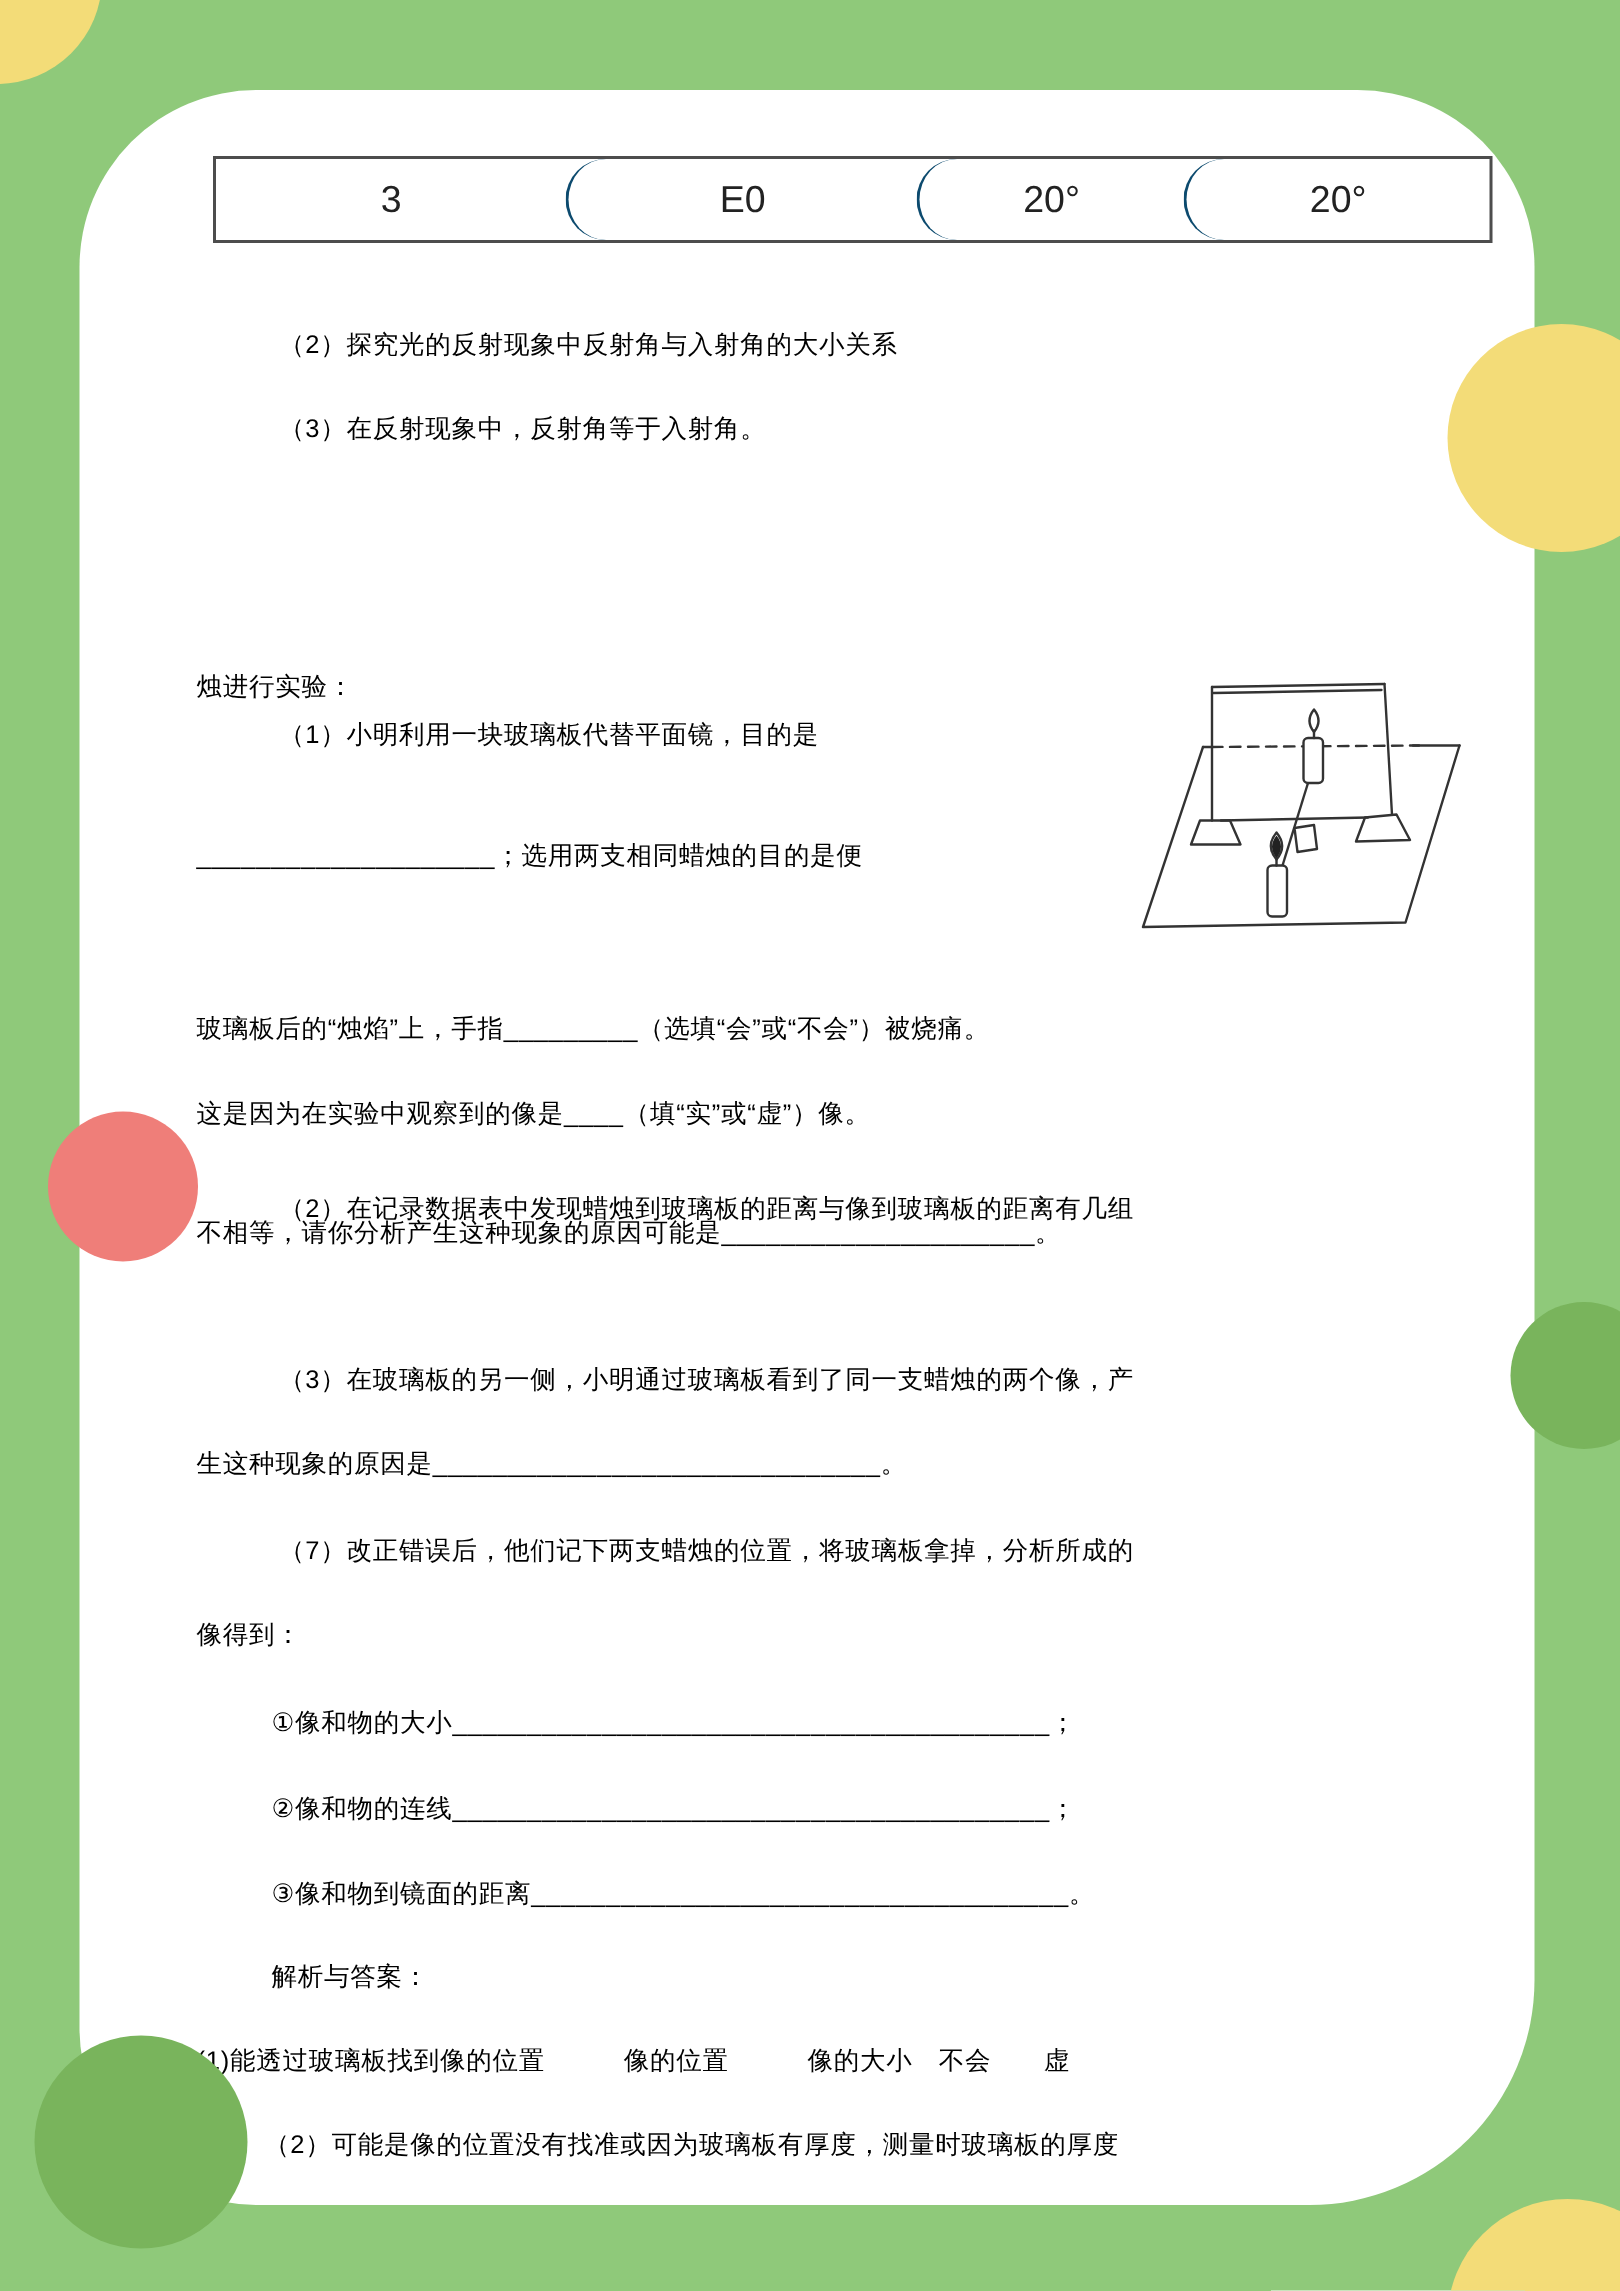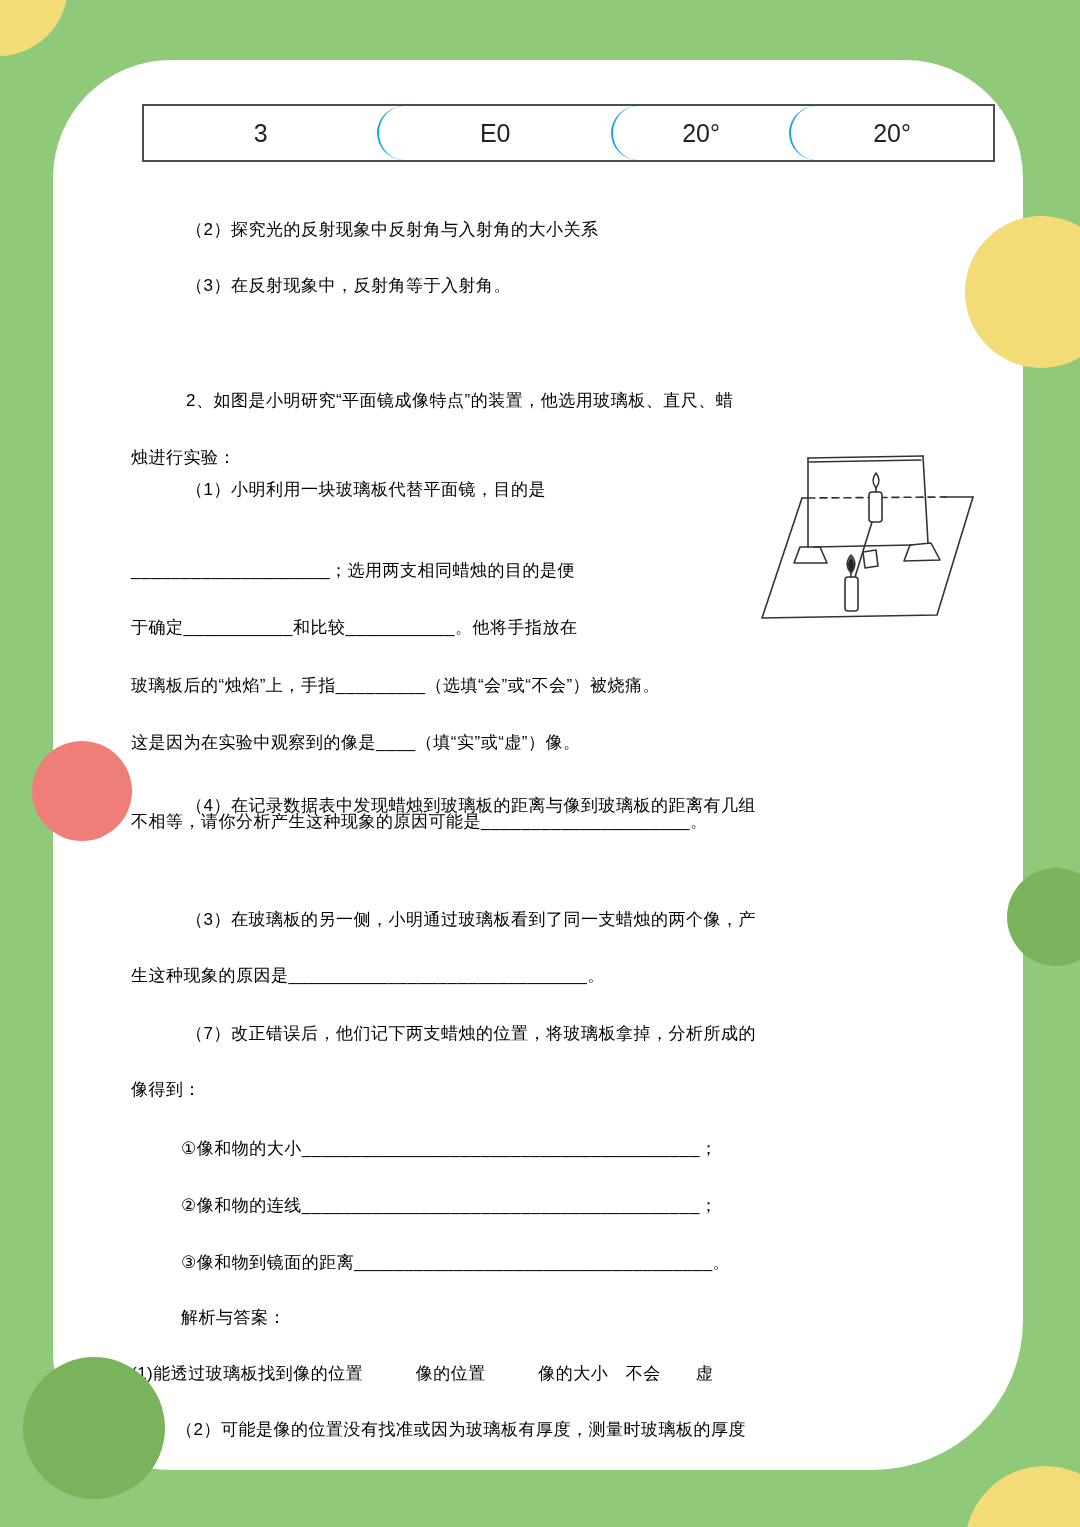--- a/index.html
+++ b/index.html
@@ -29,21 +29,21 @@
     left: 89px; top: 44px;
     width: 853px; height: 58px;
     display: flex;
     border: 2px solid #4d4d4d;
     background: #fff;
   }
   .qtable .cell {
     display: flex; align-items: center; justify-content: center;
     font-size: 25px; color: #222; height: 100%;
   }
-  .qtable .cell + .cell { border-left: 2px solid #0ea5e9; border-radius: 27px; }
+  .qtable .cell + .cell { border-left: 2px solid #0c4a6e; border-radius: 27px; }
   .c1 { width: 27.5%; } .c2 { width: 27.5%; } .c3 { width: 21%; } .c4 { width: 24%; }
 
   .line {
     position: absolute;
     left: 62px;
     margin: 16px;
     font-size: 17px;
     color: #000000;
     white-space: pre;
     letter-spacing: 0.5px;
@@ -106,28 +106,26 @@
       <g>
         <rect x="95" y="142" width="13" height="34" rx="3" fill="#ffffff"></rect>
         <path d="M101,136 L101,142"></path>
         <path d="M101,122 C105,127 105,132 101,137 C97,132 97,127 101,122 Z" fill="#222" stroke="none"></path>
         <path d="M101,120 C106,126 106,132 101,138 C96,132 96,126 101,120 Z"></path>
       </g>
     </svg>
 
     <p class="line ind" style="top:142px">（2）探究光的反射现象中反射角与入射角的大小关系</p>
     <p class="line ind" style="top:198px">（3）在反射现象中，反射角等于入射角。</p>
-    <p class="line ind" style="top:313px">2、如图是小明研究“平面镜成像特点”的装置，他选用玻璃板、直尺、蜡</p>
     <p class="line" style="top:370px">烛进行实验：</p>
     <p class="line ind" style="top:402px">（1）小明利用一块玻璃板代替平面镜，目的是</p>
     <p class="line" style="top:483px">____________________；选用两支相同蜡烛的目的是便</p>
-    <p class="line" style="top:540px">于确定___________和比较___________。他将手指放在</p>
     <p class="line" style="top:598px">玻璃板后的“烛焰”上，手指_________（选填“会”或“不会”）被烧痛。</p>
     <p class="line" style="top:655px">这是因为在实验中观察到的像是____（填“实”或“虚”）像。</p>
-    <p class="line ind" style="top:718px">（4）在记录数据表中发现蜡烛到玻璃板的距离与像到玻璃板的距离有几组</p>
+    <p class="line ind" style="top:718px">（2）在记录数据表中发现蜡烛到玻璃板的距离与像到玻璃板的距离有几组</p>
     <p class="line" style="top:734px">不相等，请你分析产生这种现象的原因可能是_____________________。</p>
     <p class="line ind" style="top:832px">（3）在玻璃板的另一侧，小明通过玻璃板看到了同一支蜡烛的两个像，产</p>
     <p class="line" style="top:888px">生这种现象的原因是______________________________。</p>
     <p class="line ind" style="top:946px">（7）改正错误后，他们记下两支蜡烛的位置，将玻璃板拿掉，分析所成的</p>
     <p class="line" style="top:1002px">像得到：</p>
     <p class="line ind2" style="top:1061px">①像和物的大小________________________________________；</p>
     <p class="line ind2" style="top:1175px">③像和物到镜面的距离____________________________________。</p>
     <p class="line ind2" style="top:1118px">②像和物的连线________________________________________；</p>
     <p class="line ind2 bold" style="top:1230px">解析与答案：</p>
     <p class="line" style="top:1286px">(1)能透过玻璃板找到像的位置　　　像的位置　　　像的大小　不会　　虚</p>

